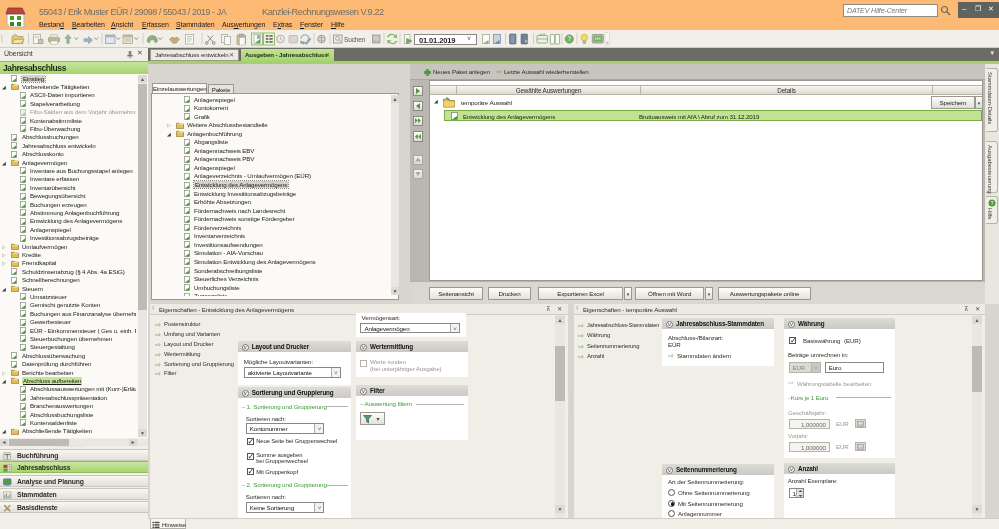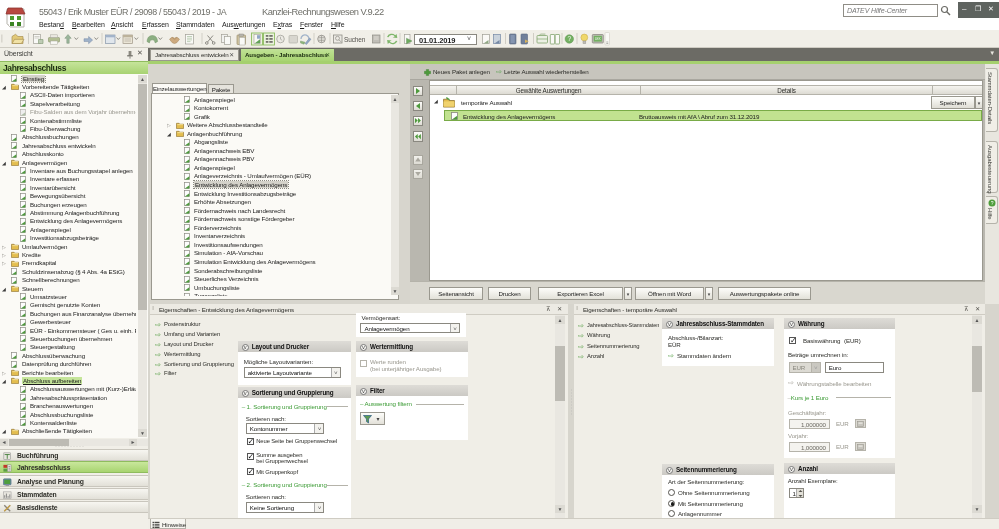--- a/index.html
+++ b/index.html
@@ -10,21 +10,21 @@
 .combo .ar{position:absolute;right:0;top:0;bottom:0;width:9px;border-left:1px solid #aaa;background:#f3f2ee;text-align:center;color:#555;}
 .gbhead{position:absolute;height:11px;white-space:nowrap;overflow:hidden;background:linear-gradient(#dedcd7,#cbc9c4);font-weight:bold;font-size:6.3px;color:#111;line-height:11px;}
 .gbhead .chev{display:inline-block;width:7px;height:7px;border:1px solid #777;border-radius:50%;font-size:5px;line-height:6px;text-align:center;color:#555;margin:0 3px 0 4px;vertical-align:-1px;background:#f6f5f2;}
 .white{background:#fff;position:absolute;}
 .greensec{color:#3c9b35;font-size:6.2px;position:absolute;white-space:nowrap;}
 .cb{position:absolute;width:7px;height:7px;background:#fff;border:1px solid #555;}
 .cb.chk:after{content:"✓";position:absolute;left:0px;top:-2px;font-size:8px;color:#111;}
 </style></head>
 <body>
 <div id="app">
-<div class="abs" style="left:0;top:0;width:999px;height:30px;background:#ffffff;">
+<div class="abs" style="left:0;top:0;width:999px;height:30px;background:#fdba74;">
   <svg class="abs" style="left:3px;top:3px" width="25" height="25" viewBox="0 0 25 25">
     <path d="M4 6 L21 6 L21 24 L7 24 L4 21 Z" fill="#fdfdfd" stroke="#b5b3ac" stroke-width="1"></path>
     <path d="M4 21 L7 21 L7 24 Z" fill="#d8d6cf"></path>
     <path d="M3 11 L5 5 L19 5 L22 11 Z" fill="#b8473f" stroke="#8e3530" stroke-width="0.8"></path>
     <rect x="6" y="12" width="14" height="11" fill="#fff"></rect>
     <rect x="7" y="13" width="4" height="4" fill="#4e9a2e"></rect>
         <rect x="14" y="13" width="4" height="4" fill="#4e9a2e"></rect>
     <rect x="7" y="19" width="4" height="4" fill="#3c8424"></rect>
         <rect x="14" y="19" width="4" height="4" fill="#3c8424"></rect>
     <rect x="11.6" y="12" width="1.8" height="11" fill="#fff"></rect>

